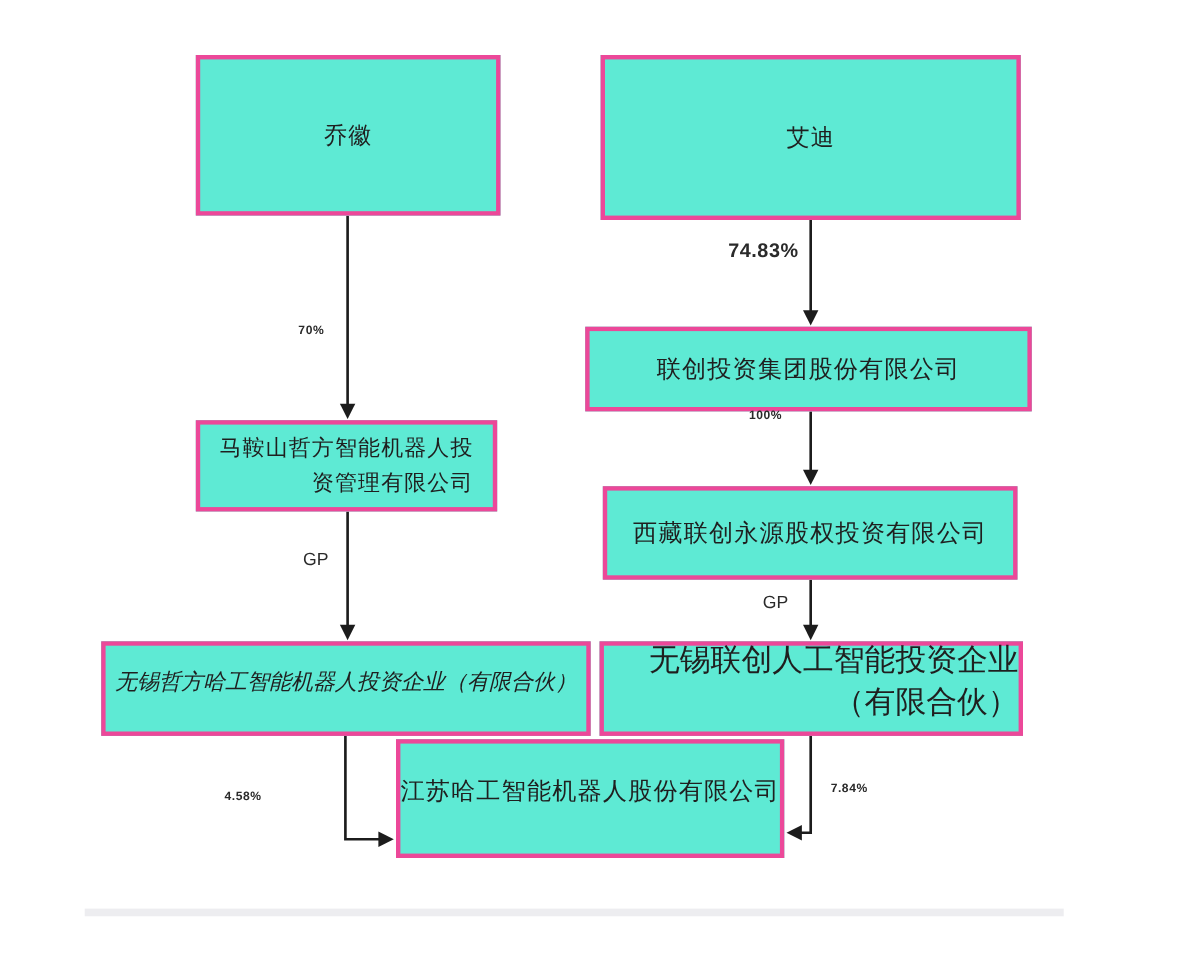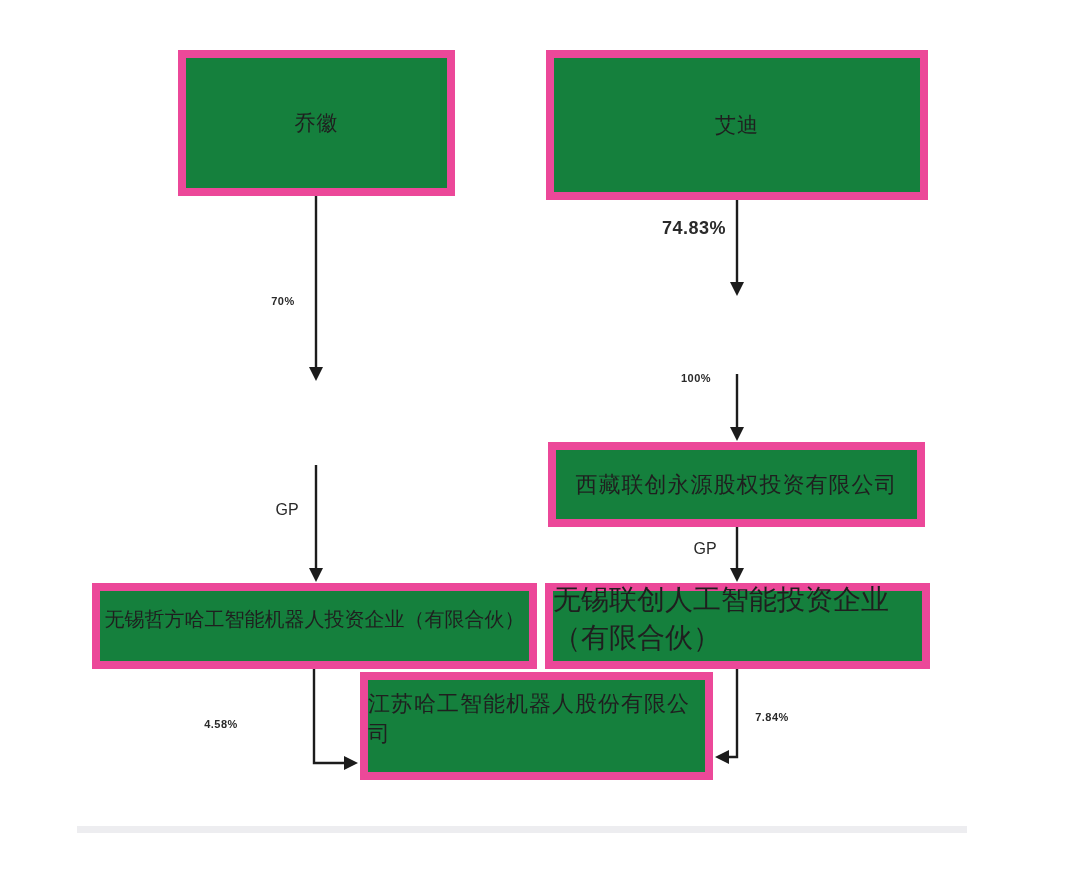--- a/index.html
+++ b/index.html
@@ -18,37 +18,37 @@
   }
   .connector-layer {
     position: absolute;
     left: 0; top: 0;
     width: 1080px;
     height: 879px;
   }
   .node {
     position: absolute;
     box-sizing: border-box;
-    border: 8px solid #ec4899;
-    background: #15803d;
+    border: 4px solid #ec4899;
+    background: #5eead4;
     display: flex;
     align-items: center;
     justify-content: center;
-    text-align: left;
+    text-align: right;
     color: #1f1f1f;
     letter-spacing: 1px;
   }
   .node.pad-low { padding-bottom: 14px; }
   .node .lbl { display: block; }
   .n-qiaohui        { left: 178px; top: 50px;  width: 277px; height: 146px; font-size: 21px; }
   .n-aidi           { left: 546px; top: 50px;  width: 382px; height: 150px; font-size: 21px; }
   .n-lianchuang     { left: 532px; top: 297px; width: 406px; height: 77px;  font-size: 22px; }
   .n-maanshan       { left: 178px; top: 382px; width: 274px; height: 83px;  font-size: 20px; line-height: 1.55; }
   .n-xizang         { left: 548px; top: 442px; width: 377px; height: 85px;  font-size: 22px; }
-  .n-wuxi-zhefang   { left: 92px;  top: 583px; width: 445px; height: 86px;  font-size: 20px; letter-spacing: 0; }
+  .n-wuxi-zhefang   { left: 92px;  top: 583px; width: 445px; height: 86px;  font-size: 20px; letter-spacing: 0; font-style: italic; }
   .n-wuxi-lianchuang{ left: 545px; top: 583px; width: 385px; height: 86px;  font-size: 28px; letter-spacing: 0; }
   .n-jiangsu        { left: 360px; top: 672px; width: 353px; height: 108px; font-size: 22px; }
   .edge-label {
     position: absolute;
     transform: translate(-50%, -50%);
     font-size: 11px;
     font-weight: 600;
     color: #2a2a2a;
     white-space: nowrap;
     letter-spacing: 0.5px;
@@ -107,21 +107,27 @@
   </svg>
 
   <div class="node n-qiaohui">
     <span class="lbl">乔徽</span>
   </div>
 
   <div class="node n-aidi">
     <span class="lbl">艾迪</span>
   </div>
 
+  <div class="node n-lianchuang">
+    <span class="lbl">联创投资集团股份有限公司</span>
+  </div>
 
+  <div class="node n-maanshan">
+    <span class="lbl"><span>马鞍山哲方智能机器人投</span><br><span>资管理有限公司</span></span>
+  </div>
 
   <div class="node n-xizang">
     <span class="lbl">西藏联创永源股权投资有限公司</span>
   </div>
 
   <div class="node n-wuxi-zhefang pad-low">
     <span class="lbl">无锡哲方哈工智能机器人投资企业（有限合伙）</span>
   </div>
 
   <div class="node n-wuxi-lianchuang pad-low">

